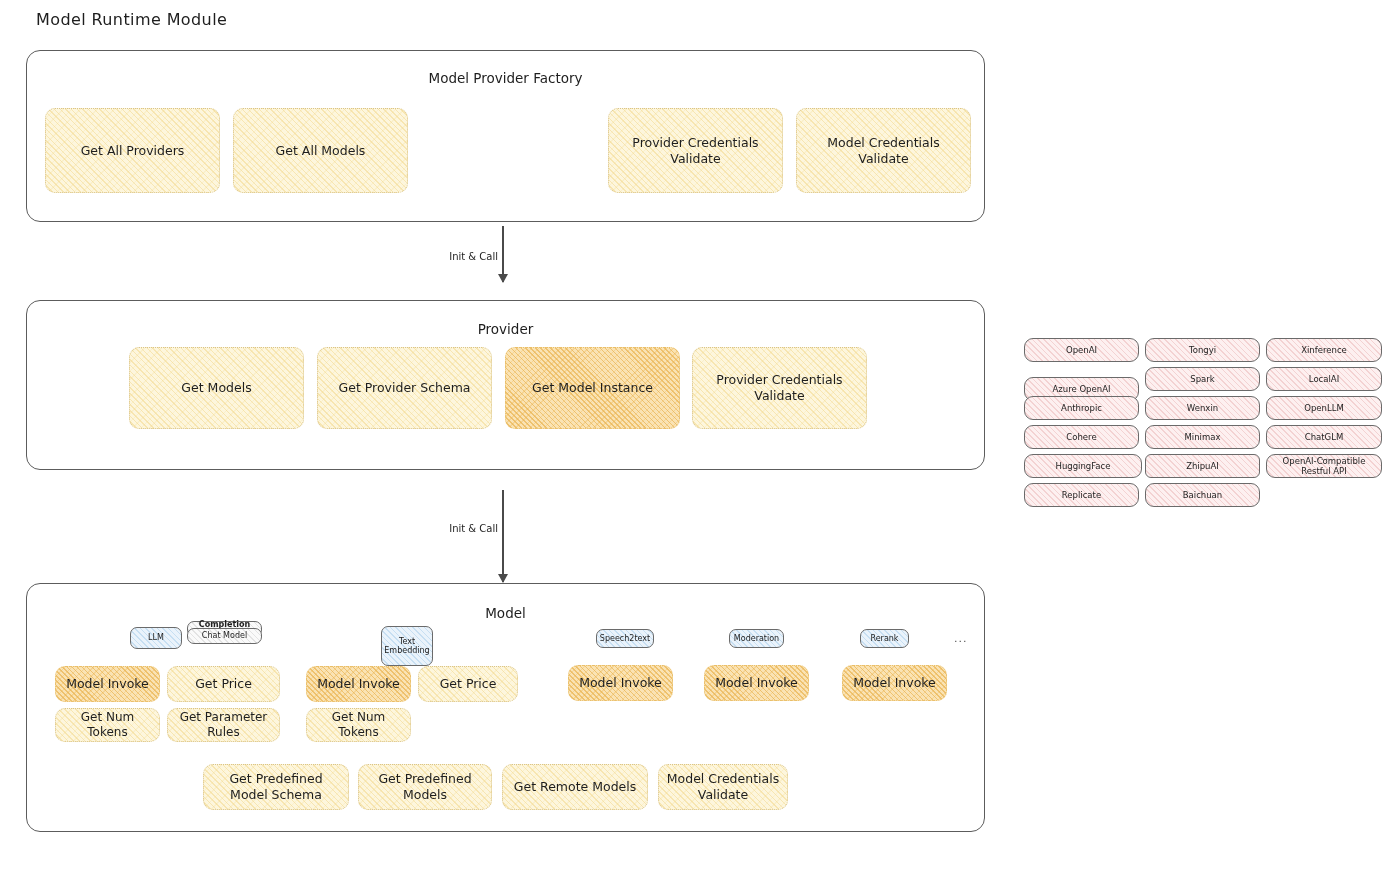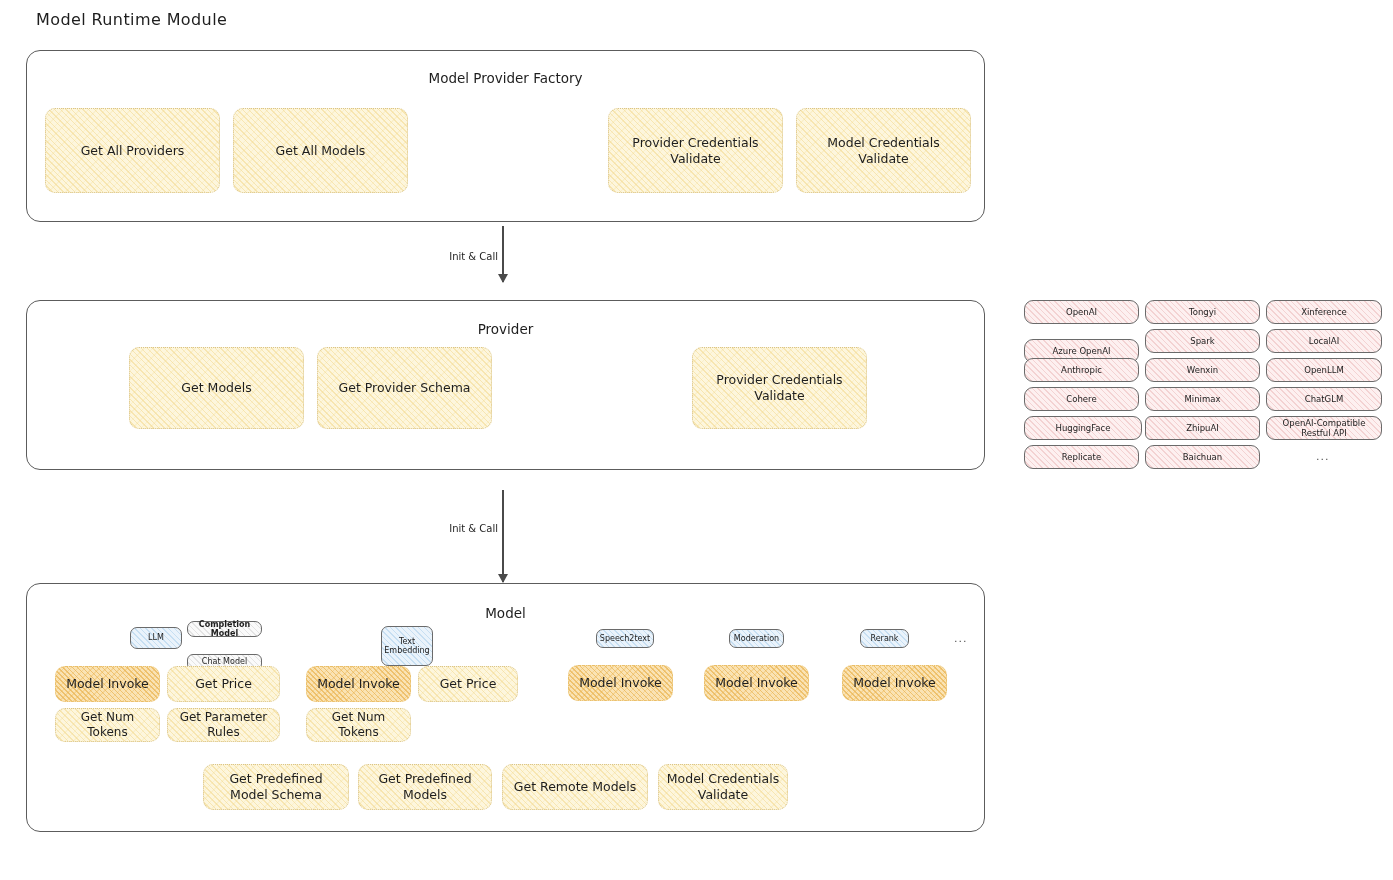--- a/index.html
+++ b/index.html
@@ -67,20 +67,21 @@
 
   
   .pill{
     position:absolute;box-sizing:border-box;
     border:1.3px solid #6a6a6a;border-radius:9px;
     display:flex;align-items:center;justify-content:center;
     font-size:8.5px;color:#1e1e1e;text-align:center;
     background-color:#fdf0f0;
     background-image:repeating-linear-gradient(45deg,rgba(240,200,200,.75) 0 1px,transparent 1px 4px);
     padding:0 3px;
+    margin-top:38px;
   }
   .ellipsis{
     position:absolute;font-size:11px;color:#555;letter-spacing:1px;
   }
 
   
   .badge{
     position:absolute;box-sizing:border-box;
     border:1.2px solid #6a6a6a;border-radius:7px;
     display:flex;align-items:center;justify-content:center;
@@ -136,20 +137,21 @@
   </div>
   <div class="arrow-label" style="left:498px;top:251px;">Init &amp; Call</div>
 
   <div class="panel stacked" style="left:26px;top:300px;width:959px;height:170px;">
     <div class="panel-title" style="top:20px;">Provider</div>
 
     <div class="node" style="left:102px;top:46px;width:175px;height:82px;">Get Models</div>
 
     <div class="node" style="left:290px;top:46px;width:175px;height:82px;">Get Provider Schema</div>
 
+    <div class="node hl" style="left:478px;top:46px;width:175px;height:82px;">Get Model Instance</div>
 
     <div class="node" style="left:665px;top:46px;width:175px;height:82px;">Provider Credentials Validate</div>
   </div>
 
   <div style="position:absolute;left:1024px;top:300px;width:358px;height:175px;">
 
     <div class="pill" style="left:0px;top:0px;width:115px;height:24px;">OpenAI</div>
     <div class="pill" style="left:0px;top:39px;width:115px;height:24px;">Azure OpenAI</div>
     <div class="pill" style="left:0px;top:58px;width:115px;height:24px;">Anthropic</div>
     <div class="pill" style="left:0px;top:87px;width:115px;height:24px;">Cohere</div>
@@ -176,21 +178,21 @@
     <div class="shaft"></div>
     <div class="head"></div>
   </div>
   <div class="arrow-label" style="left:498px;top:523px;">Init &amp; Call</div>
 
   <div class="panel stacked" style="left:26px;top:583px;width:959px;height:249px;">
     <div class="panel-title" style="top:21px;">Model</div>
 
     <div class="badge" style="left:103px;top:43px;width:52px;height:22px;">LLM</div>
     <div class="badge plain" style="left:160px;top:37px;width:75px;height:16px;font-weight:bold;">Completion Model</div>
-    <div class="badge plain" style="left:160px;top:70px;width:75px;height:16px;border-radius:6px;">Chat Model</div>
+    <div class="badge plain" style="left:160px;top:44px;width:75px;height:16px;">Chat Model</div>
 
     <div class="node hl" style="left:28px;top:82px;width:105px;height:36px;">Model Invoke</div>
     <div class="node" style="left:140px;top:82px;width:113px;height:36px;">Get Price</div>
     <div class="node sm" style="left:28px;top:124px;width:105px;height:34px;">Get Num Tokens</div>
     <div class="node sm" style="left:140px;top:124px;width:113px;height:34px;">Get Parameter Rules</div>
 
     <div class="badge" style="left:354px;top:42px;width:52px;height:40px;">Text Embedding</div>
 
     <div class="node hl" style="left:279px;top:82px;width:105px;height:36px;">Model Invoke</div>
     <div class="node" style="left:391px;top:82px;width:100px;height:36px;">Get Price</div>

